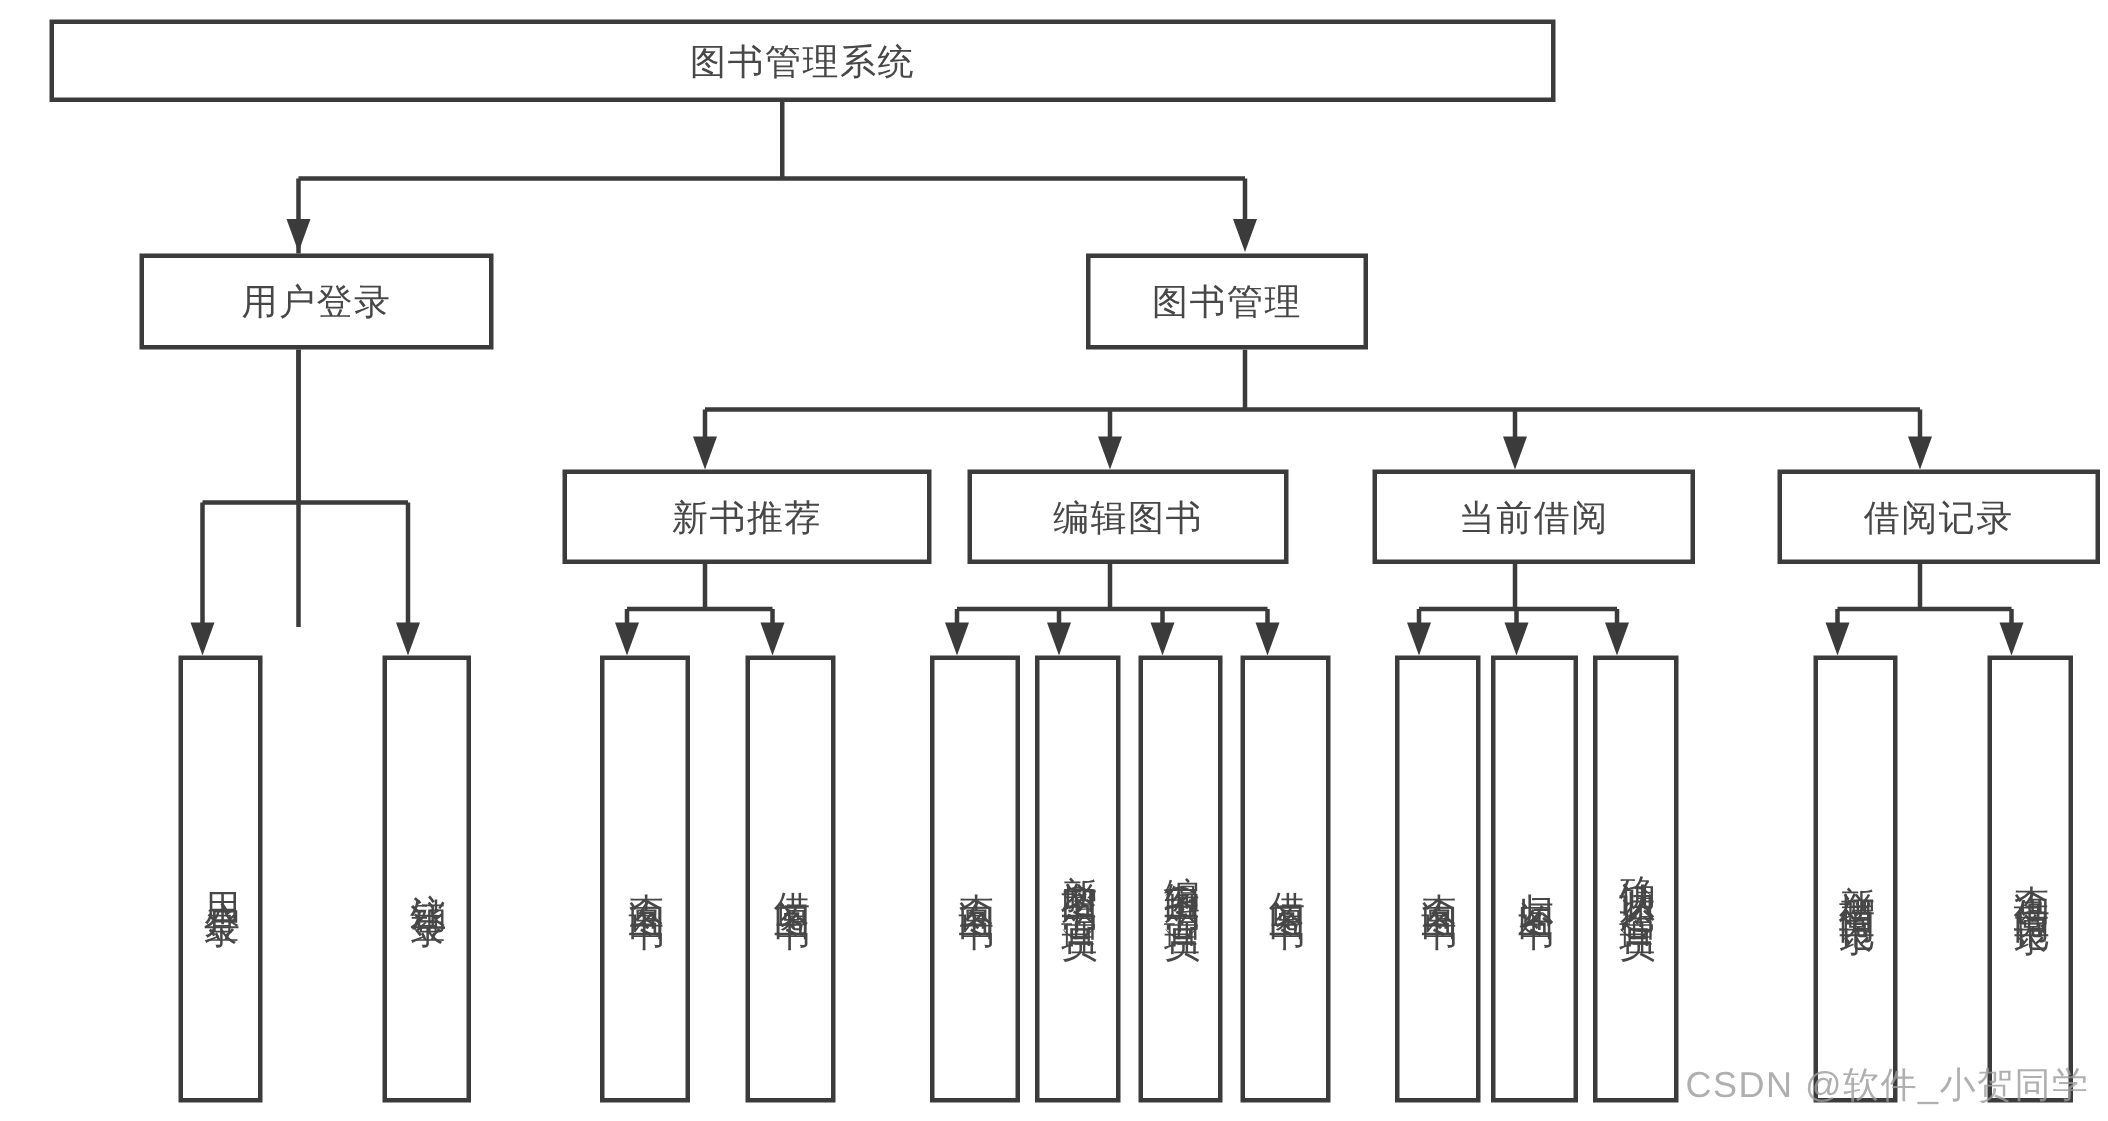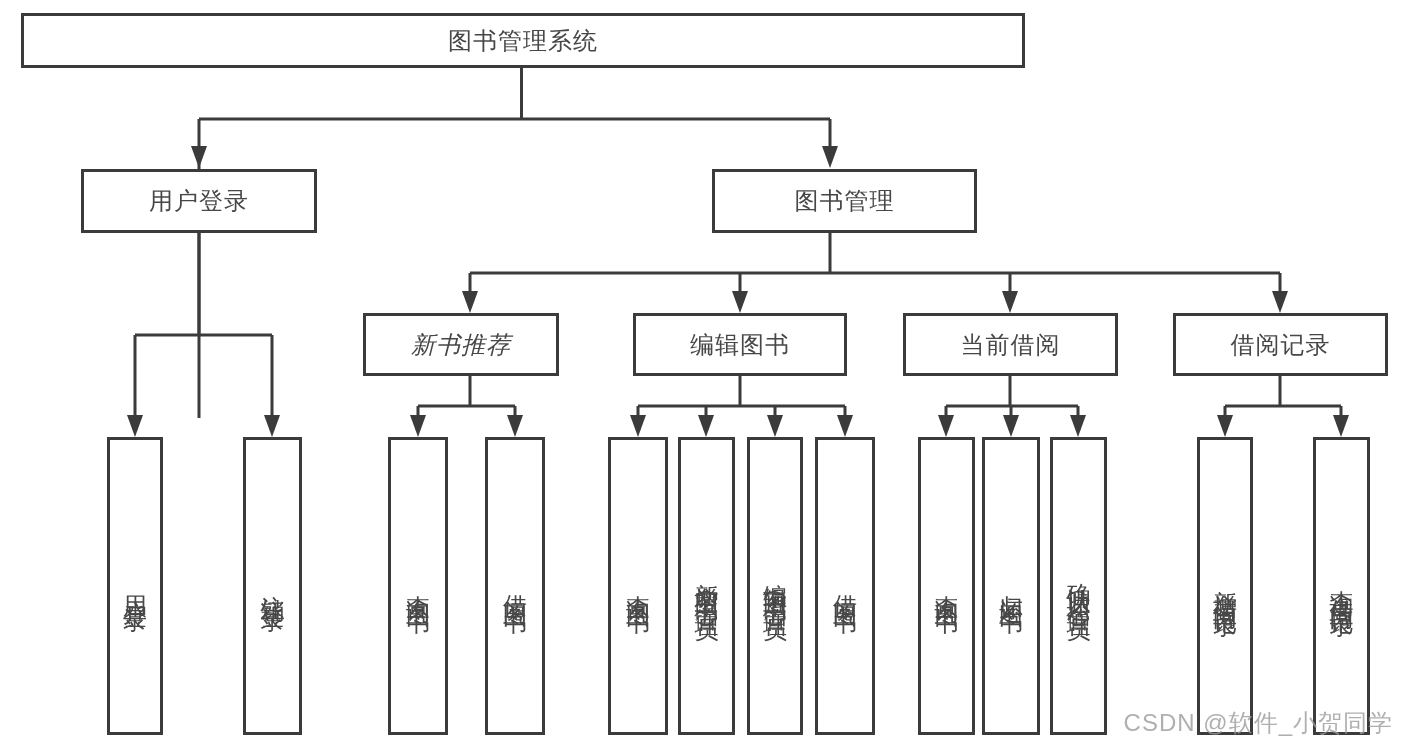--- a/index.html
+++ b/index.html
@@ -17,20 +17,21 @@
   .node{
     position:absolute;
     box-sizing:border-box;
     border:3px solid var(--line,#3b3b3b);
     background:#fff;
     display:flex;align-items:center;justify-content:center;
     z-index:2;
     color:var(--text,#474747);
     font-size:24px;
     letter-spacing:1px;
+    margin-left:12px;
   }
   .lvl1{left:21px;top:13px;width:1004px;height:55px;}
   .lvl2{top:169px;height:64px;}
   .lvl3{top:313px;height:63px;}
   .leaf{top:437px;height:298px;}
   .leaf span{
     writing-mode:vertical-rl;
     text-orientation:mixed;
     letter-spacing:5px;
     font-size:24px;
@@ -88,25 +89,25 @@
     <polygon points="1341,437 1333,415 1349,415"></polygon>
   </svg>
 
   <div class="node lvl1">
     <span>图书管理系统</span>
   </div>
 
   <div class="node lvl2" style="left:81px;width:236px;">
     <span>用户登录</span>
   </div>
-  <div class="node lvl2" style="left:712px;width:265px;">
+  <div class="node lvl2" style="left:712px;width:188px;">
     <span>图书管理</span>
   </div>
 
-  <div class="node lvl3" style="left:363px;width:196px;font-style:italic;">
+  <div class="node lvl3" style="left:363px;width:246px;">
     <span>新书推荐</span>
   </div>
   <div class="node lvl3" style="left:633px;width:214px;">
     <span>编辑图书</span>
   </div>
   <div class="node lvl3" style="left:903px;width:215px;">
     <span>当前借阅</span>
   </div>
   <div class="node lvl3" style="left:1173px;width:215px;">
     <span>借阅记录</span>

